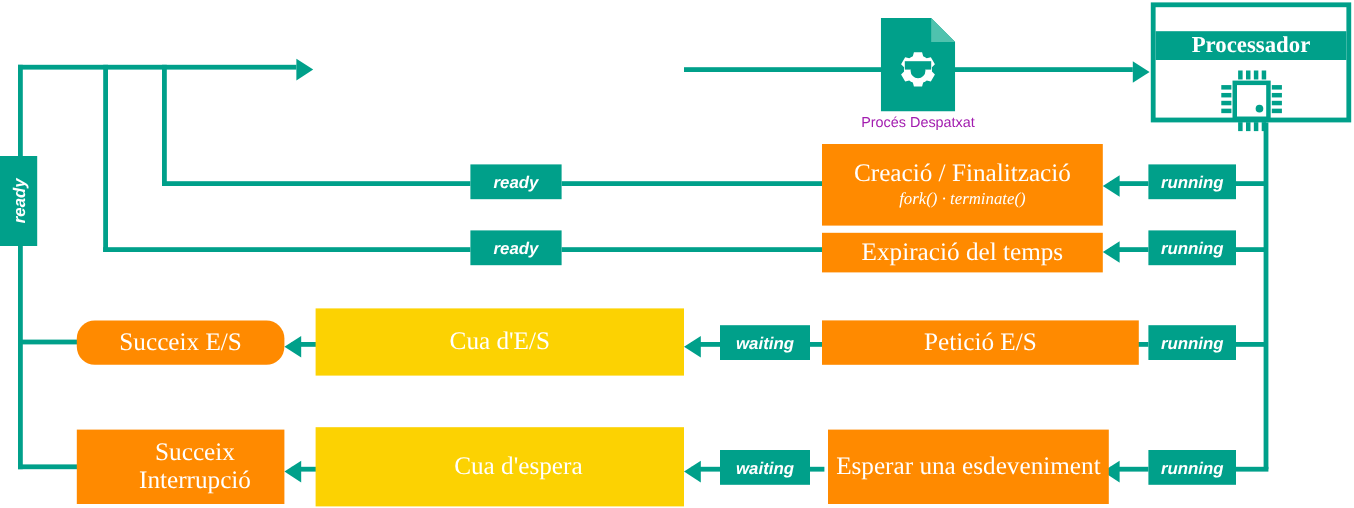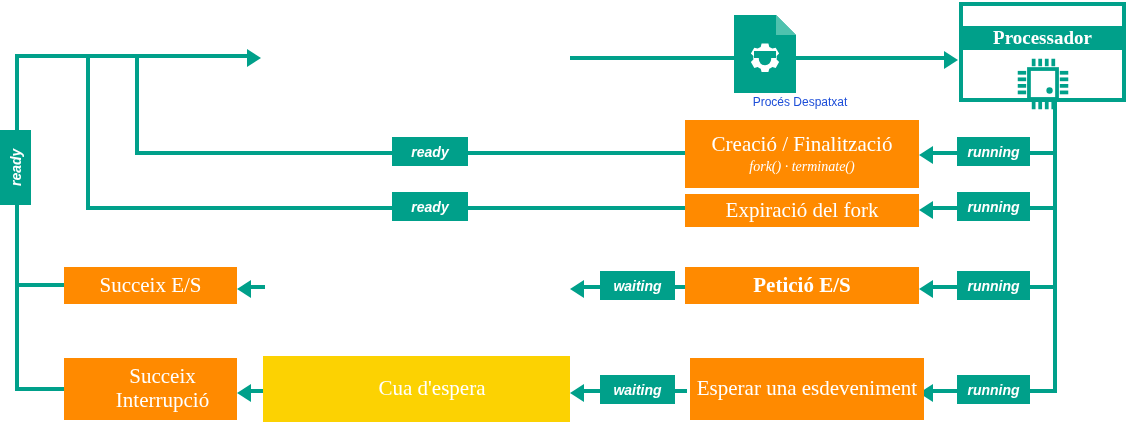--- a/index.html
+++ b/index.html
@@ -115,26 +115,26 @@
   }
 
   
   #dispatch-icon {
     position: absolute;
     left: 734px; top: 15px;
     width: 62px; height: 78px;
   }
   #dispatch-caption {
     position: absolute;
-    left: 725px; top: 95px;
+    left: 690px; top: 95px;
     width: 150px;
     text-align: center;
     font-family: "Liberation Sans", sans-serif;
     font-size: 12px;
-    color: #1d4ed8;
+    color: #a21caf;
   }
 </style>
 </head>
 <body>
 
 <div id="diagram">
 
   <div class="line-h" style="left:15px; top:54px; width:232px;"></div>
   <div class="arrow-r" style="left:247px; top:49px;"></div>
 
@@ -243,43 +243,46 @@
   <div class="badge" style="left:392px; top:192px; width:76px; height:29px;">
     <span>ready</span>
   </div>
 
   <div class="box orange" style="left:685px; top:120px; width:234px; height:68px;">
     <span class="op-label">Creació / Finalització</span>
     <span class="op-sub">fork() · terminate()</span>
   </div>
 
   <div class="box orange" style="left:685px; top:194px; width:234px; height:33px;">
-    <span class="op-label">Expiració del fork</span>
+    <span class="op-label">Expiració del temps</span>
   </div>
 
   <div class="badge" style="left:957px; top:137px; width:73px; height:29px;">
     <span>running</span>
   </div>
   <div class="badge" style="left:957px; top:192px; width:73px; height:29px;">
     <span>running</span>
   </div>
   <div class="badge" style="left:957px; top:271px; width:73px; height:29px;">
     <span>running</span>
   </div>
   <div class="badge" style="left:957px; top:375px; width:73px; height:29px;">
     <span>running</span>
   </div>
 
-  <div class="box orange" style="left:64px; top:267px; width:173px; height:37px;">
+  <div class="box orange" style="left:64px; top:267px; width:173px; height:37px;border-radius:15px;">
     <span class="op-label">Succeix E/S</span>
+  </div>
+  <div class="box yellow" style="left:263px; top:257px; width:307px; height:56px;">
+    <span class="q-label">Cua d'E/S</span>
   </div>
   <div class="badge" style="left:600px; top:271px; width:75px; height:29px;">
     <span>waiting</span>
   </div>
-  <div class="box orange" style="left:685px; top:267px; width:234px; height:37px;font-weight:bold;">
+  <div class="box orange" style="left:685px; top:267px; width:264px; height:37px;">
     <span class="op-label">Petició E/S</span>
   </div>
 
   <div class="box orange" style="left:64px; top:358px; width:173px; height:62px;padding-left:24px;">
     <span class="op-label">Succeix Interrupció</span>
   </div>
   <div class="box yellow" style="left:263px; top:356px; width:307px; height:66px;padding-left:31px;">
     <span class="q-label">Cua d'espera</span>
   </div>
   <div class="badge" style="left:600px; top:375px; width:75px; height:29px;">

